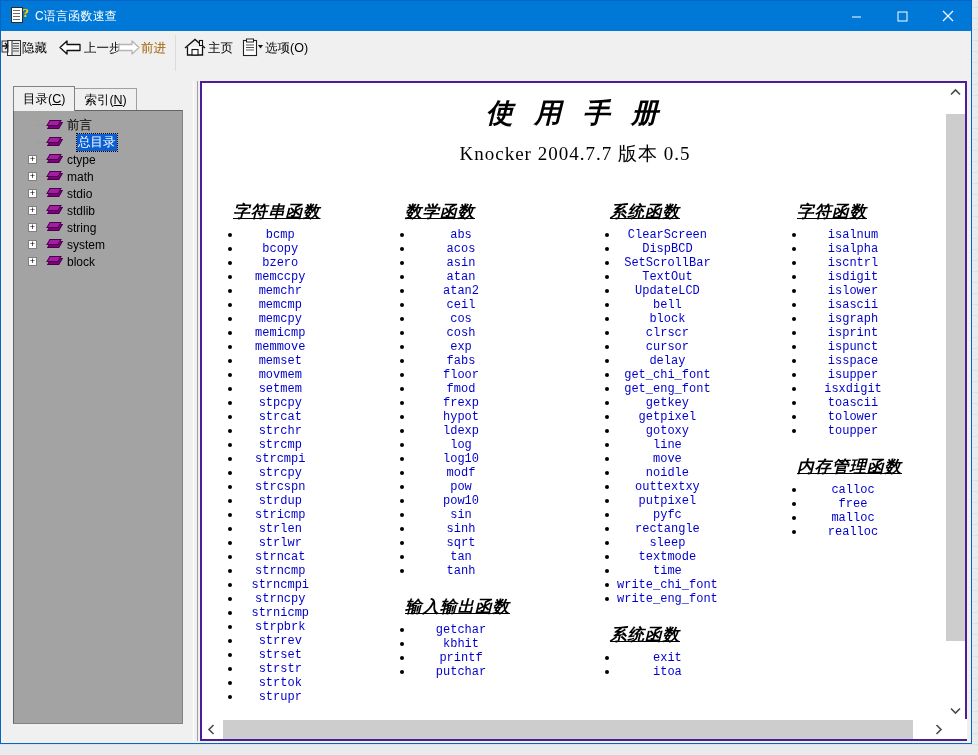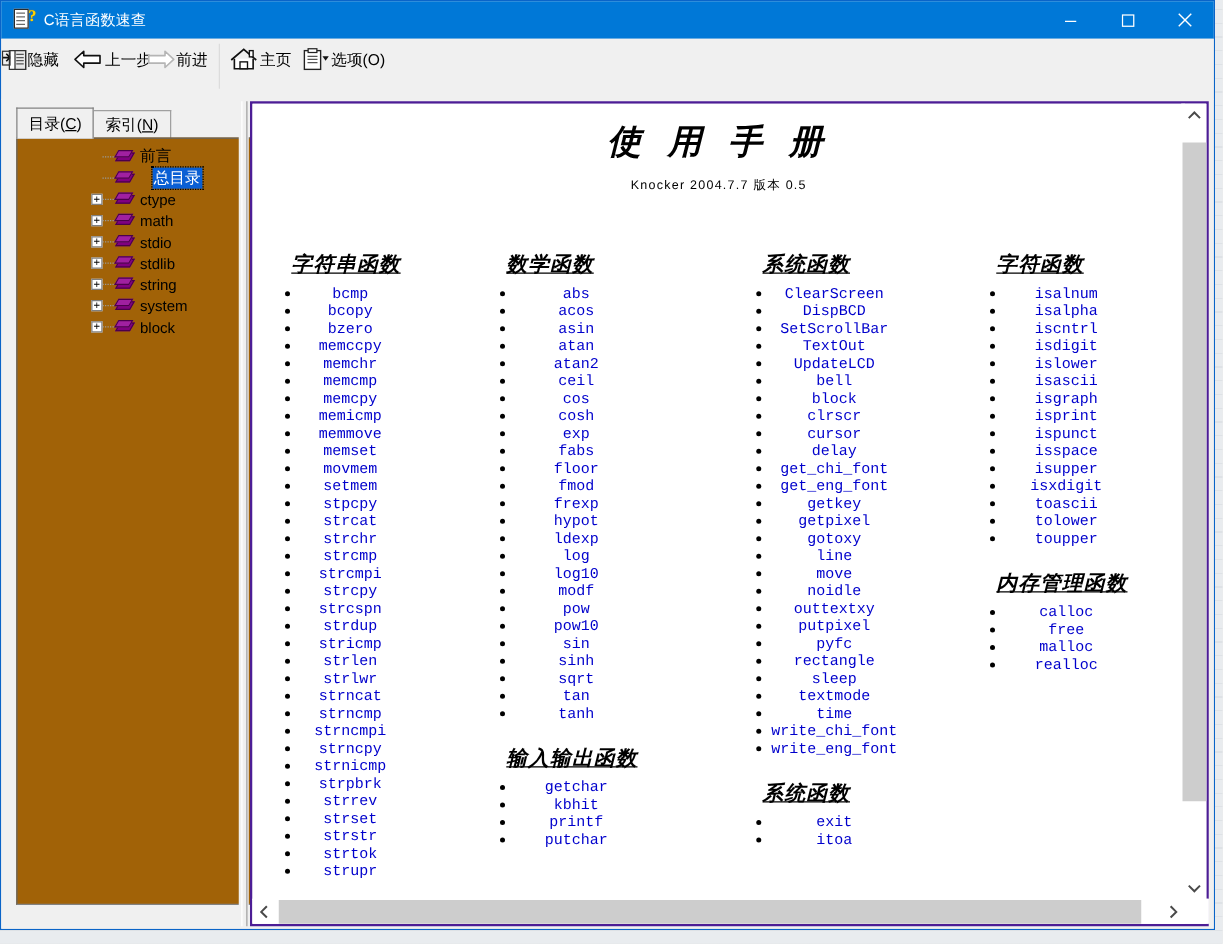--- a/index.html
+++ b/index.html
@@ -61,21 +61,21 @@
   .tb-item{
     width:57px;display:flex;flex-direction:row;align-items:center;
     padding-top:3px;
   }
   .tb-item.wide{width:66px;}
   .tb-icon{height:22px;display:flex;align-items:flex-end;justify-content:center;}
   .tb-label{
     font-size:12.5px;color:#000;margin-top:2px;font-family:"Liberation Sans",sans-serif;
     white-space:nowrap;
   }
-  .tb-item.disabled .tb-label{color:#000000;}
+  .tb-item.disabled .tb-label{color:#a16207;}
   .tb-sep{width:3px;height:36px;margin:2px 3px 0 3px;border-left:1px solid #dcdcdc;}
 
   
   .body-area{
     position:absolute;left:0;top:78px;width:970px;height:664px;
     background:#f0f0f0;
   }
   .left-pane{
     position:absolute;left:4px;top:2px;width:184px;height:660px;
   }
@@ -88,24 +88,23 @@
     border:1px solid #a0a0a0;border-bottom:none;margin-right:-1px;
     position:relative;
   }
   .tab.active{
     height:24px;background:#f0f0f0;z-index:3;border-color:#828282;
     font-weight:normal;
   }
   .tab .u{text-decoration:underline;}
   .tree-box{
     position:absolute;left:8px;top:29px;width:168px;height:612px;
-    background:#a16207;border:1px solid #828282;
+    background:#a3a3a3;border:1px solid #828282;
     border-top-color:#646464;border-left-color:#646464;
     overflow:hidden;
-    padding-left:45px;
   }
   .tree-inner{padding:6px 0 0 2px;}
   .tnode{
     height:17px;display:flex;align-items:center;font-size:12px;
     font-family:"Liberation Mono",monospace;color:#000;
     white-space:nowrap;
   }
   .tnode .expander{
     width:9px;height:9px;border:1px solid #808080;background:#fff;
     font:9px/7px "Liberation Sans",sans-serif;color:#000;text-align:center;
@@ -178,21 +177,21 @@
 
   
   .doc{position:relative;width:746px;height:637px;}
   .doc-title{
     position:absolute;left:0;top:12px;width:746px;text-align:center;
     font-family:"DejaVu Serif",serif;font-weight:bold;font-style:italic;
     font-size:27px;color:#000;letter-spacing:6px;
   }
   .doc-sub{
     position:absolute;left:0;top:58px;width:746px;text-align:center;
-    font-family:Liberation Sans, sans-serif;font-size:10px;color:#000;
+    font-family:Liberation Serif, serif;font-size:19px;color:#000;
     letter-spacing:1px;
   }
   .col{position:absolute;top:118px;}
   .col.c1{left:16px;}
   .col.c2{left:188px;}
   .col.c3{left:393px;}
   .col.c4{left:580px;}
   .sec-head{
     font-family:"DejaVu Sans",sans-serif;font-weight:bold;font-style:italic;
     font-size:16.5px;color:#000;text-decoration:underline;

